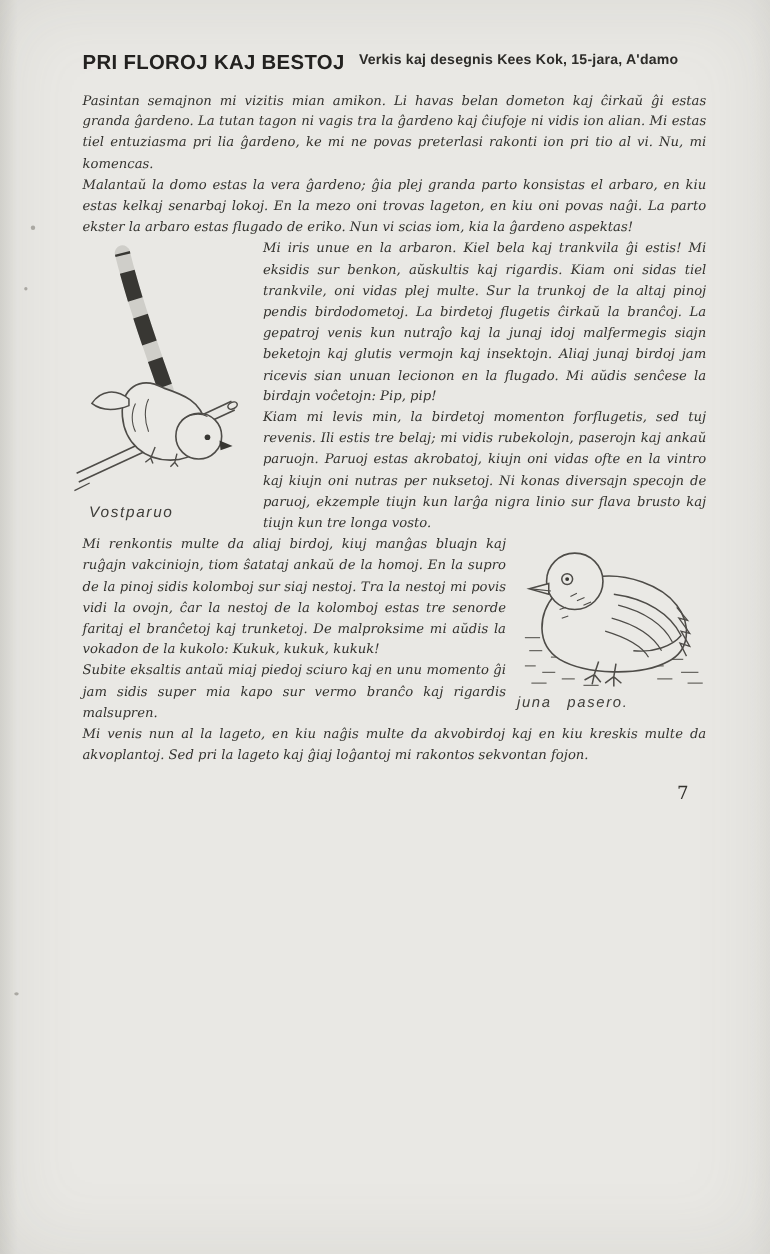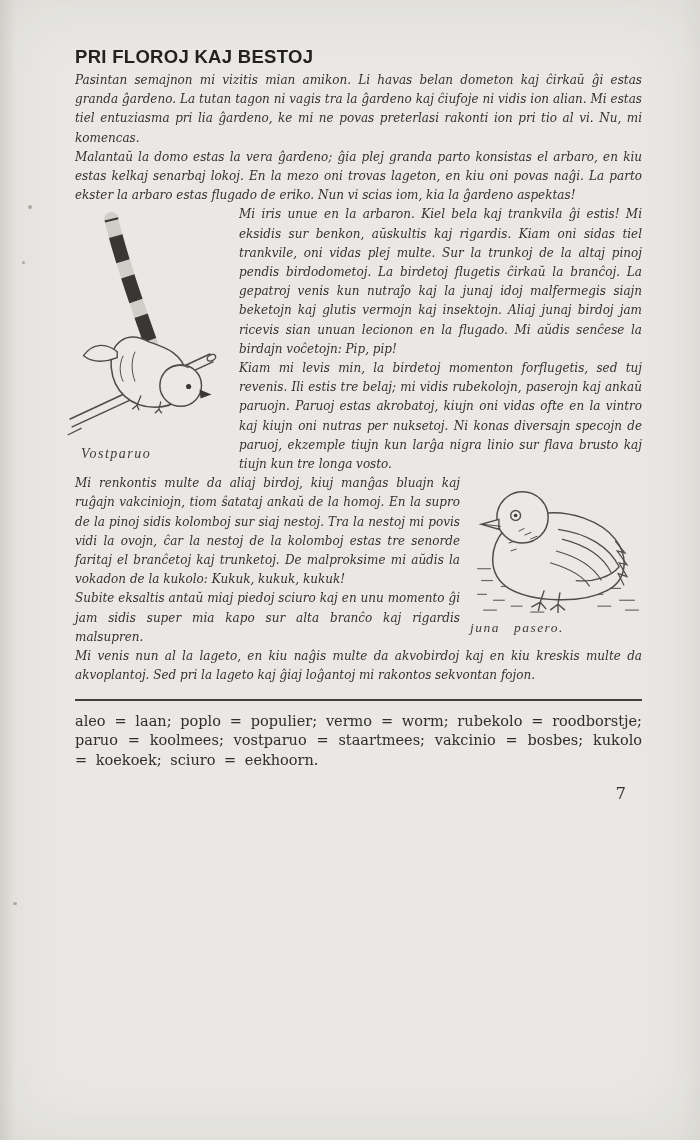--- a/index.html
+++ b/index.html
@@ -3,29 +3,29 @@
 <meta charset="utf-8">
 <style>
   html,body{margin:0;padding:0;background:#cfcec9;}
   .page{
     position:relative;width:700px;height:1140px;overflow:hidden;
     background:linear-gradient(90deg,#d8d7d2 0,#e9e8e4 16px,#e9e8e4 682px,#e4e3df 700px);
     box-shadow:inset 0 0 70px rgba(110,108,100,.13);
     font-family:"DejaVu Serif",serif;color:#33322e;
   }
   .content{position:absolute;left:75px;top:46px;width:567px;}
-  .header{display:flex;align-items:flex-start;gap:13px;margin-bottom:3px;white-space:nowrap;}
+  .header{display:flex;align-items:flex-start;gap:13px;margin-bottom:14px;white-space:nowrap;}
   .title{font-family:"Liberation Sans",sans-serif;font-weight:bold;font-size:18.5px;letter-spacing:.3px;color:#232220;}
   .byline{font-family:"Liberation Sans",sans-serif;font-weight:bold;font-size:12.8px;letter-spacing:.2px;color:#2c2b28;}
   .textblock p{margin:0;font-size:12px;line-height:19.2px;text-align:justify;font-style:italic;}
   .fig{position:relative;}
   .fig-left{float:left;width:162px;height:264px;margin:2px 12px 2px -10px;}
   .fig-left svg{display:block;width:158px;height:236px;}
   .cap-left{margin:3px 0 0 16px;}
-  .caption{font-family:Liberation Serif, serif;font-style:italic;font-size:14px;letter-spacing:1.5px;color:#3e3d39;}
+  .caption{font-family:Liberation Sans, sans-serif;font-style:italic;font-size:14px;letter-spacing:1.5px;color:#3e3d39;}
   .fig-right{float:right;width:178px;height:168px;margin:2px -6px 2px 10px;}
   .fig-right svg{display:block;width:178px;height:140px;margin-top:2px;}
   .cap-right{text-align:left;word-spacing:9px;font-size:13.5px;margin-top:2px;}
   .glossary{clear:both;margin-top:13px;border-top:2.5px solid #413f3b;padding-top:11px;}
   .gloss-text{margin:0;font-size:14.5px;line-height:19.5px;text-align:justify;color:#2f2e2a;word-spacing:4px;}
   .pagenum{text-align:right;padding-right:16px;margin-top:14px;font-size:16.5px;color:#33322e;}
   .speck{position:absolute;background:#aaa8a2;border-radius:50%;}
   .s1{left:28px;top:205px;width:4px;height:4px;}
   .s2{left:22px;top:261px;width:3px;height:3px;}
   .s3{left:13px;top:902px;width:4px;height:3px;}
@@ -36,20 +36,21 @@
 
 <div class="page">
   <div class="speck s1"></div>
   <div class="speck s2"></div>
   <div class="speck s3"></div>
 
   <div class="content">
 
     <div class="header">
       <span class="title">PRI FLOROJ KAJ BESTOJ</span>
+      <span class="byline">Verkis kaj desegnis Kees Kok, 15-jara, A'damo</span>
     </div>
 
     <div class="textblock">
       <p>Pasintan semajnon mi vizitis mian amikon. Li havas belan dometon kaj ĉirkaŭ ĝi estas granda ĝardeno. La tutan tagon ni vagis tra la ĝardeno kaj ĉiufoje ni vidis ion alian. Mi estas tiel entuziasma pri lia ĝardeno, ke mi ne povas preterlasi rakonti ion pri tio al vi. Nu, mi komencas.</p>
       <p>Malantaŭ la domo estas la vera ĝardeno; ĝia plej granda parto konsistas el arbaro, en kiu estas kelkaj senarbaj lokoj. En la mezo oni trovas lageton, en kiu oni povas naĝi. La parto ekster la arbaro estas flugado de eriko. Nun vi scias iom, kia la ĝardeno aspektas!</p>
 
       <div class="fig fig-left">
         <svg viewBox="0 0 158 238">
 
           <path class="sk" d="M4,214 L146,148" stroke-width="1.5"></path>
@@ -118,23 +119,20 @@
 
           <path class="sk" d="M146,64 l10,12 l-8,-2 l10,14 l-8,-2 l8,14 l-9,-3 l6,12" stroke-width="1.2"></path>
 
           <path class="sk" d="M74,114 l-4,12 M70,126 l-9,5 M70,126 l-2,9 M70,126 l6,7" stroke-width="1.4"></path>
           <path class="sk" d="M90,116 l-2,12 M88,128 l-8,6 M88,128 l0,9 M88,128 l7,6" stroke-width="1.4"></path>
         </svg>
         <div class="caption cap-right">juna pasero.</div>
       </div>
 
       <p>Mi renkontis multe da aliaj birdoj, kiuj manĝas bluajn kaj ruĝajn vakciniojn, tiom ŝatataj ankaŭ de la homoj. En la supro de la pinoj sidis kolomboj sur siaj nestoj. Tra la nestoj mi povis vidi la ovojn, ĉar la nestoj de la kolomboj estas tre senorde faritaj el branĉetoj kaj trunketoj. De malproksime mi aŭdis la vokadon de la kukolo: Kukuk, kukuk, kukuk!</p>
-      <p>Subite eksaltis antaŭ miaj piedoj sciuro kaj en unu momento ĝi jam sidis super mia kapo sur alta branĉo kaj rigardis malsupren.</p>
+      <p>Subite eksaltis antaŭ miaj piedoj sciuro kaj en unu momento ĝi jam sidis super mia kapo sur vermo branĉo kaj rigardis malsupren.</p>
       <p>Mi venis nun al la lageto, en kiu naĝis multe da akvobirdoj kaj en kiu kreskis multe da akvoplantoj. Sed pri la lageto kaj ĝiaj loĝantoj mi rakontos sekvontan fojon.</p>
     </div>
 
-    <div class="glossary">
-      <p class="gloss-text">aleo = laan; poplo = populier; vermo = worm; rubekolo = roodborstje; paruo = koolmees; vostparuo = staartmees; vakcinio = bosbes; kukolo = koekoek; sciuro = eekhoorn.</p>
-    </div>
 
     <div class="pagenum">7</div>
   </div>
 </div>
 
 </body></html>

